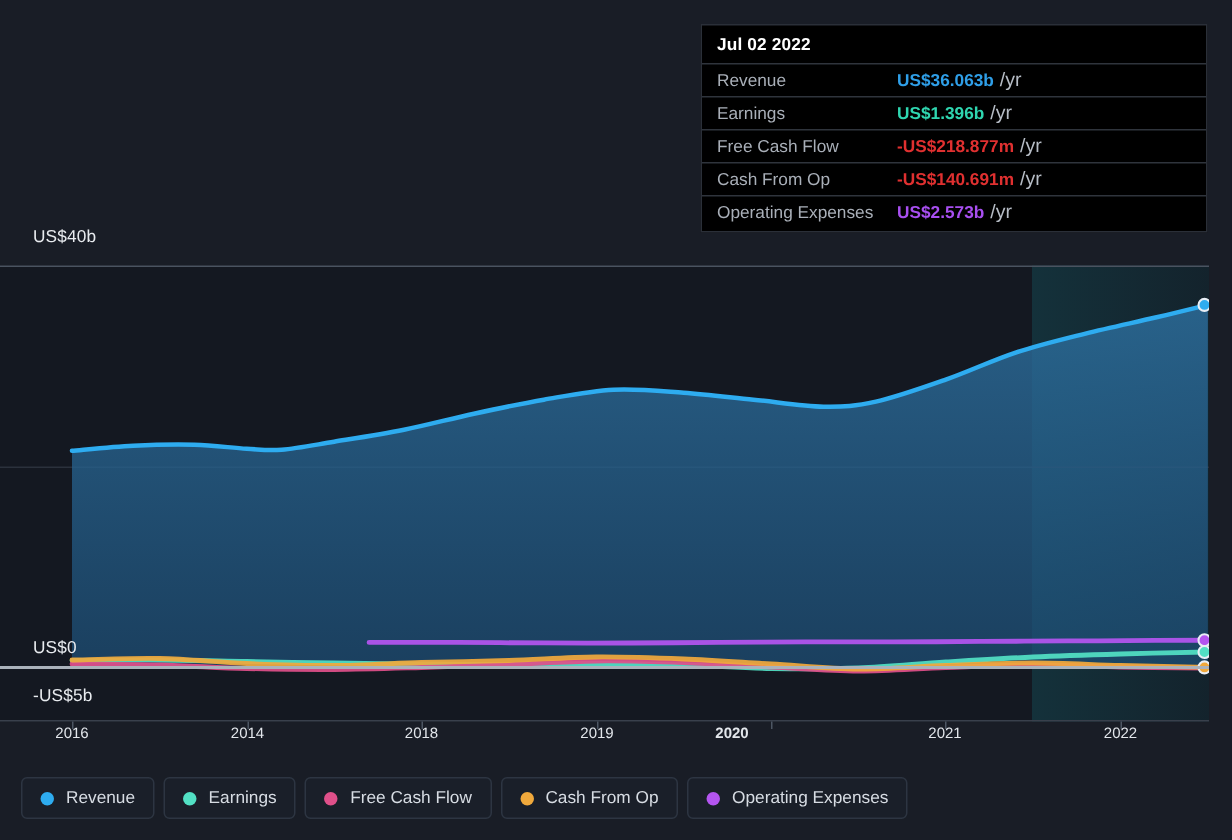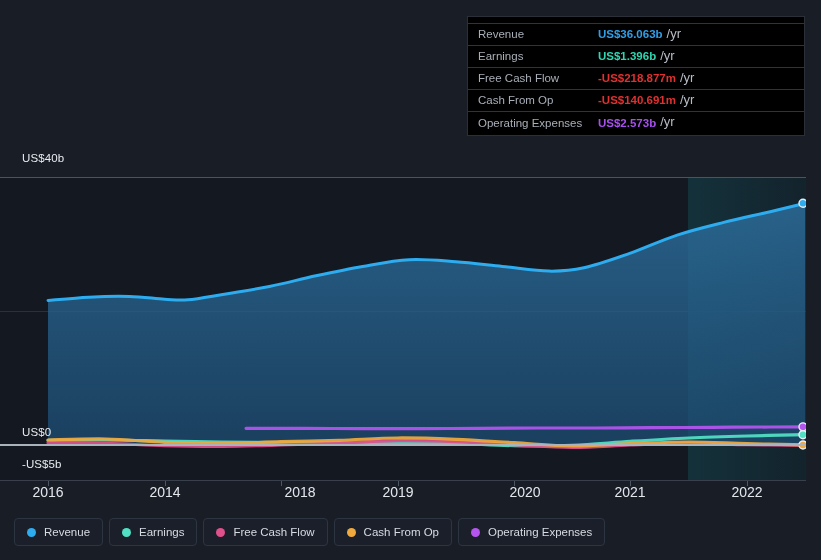--- a/index.html
+++ b/index.html
@@ -83,21 +83,21 @@
     white-space: nowrap;
   }
   #y-label-top  { left: 22px; top: 152px; }
   #y-label-zero { left: 22px; top: 426px; }
   #y-label-bot  { left: 22px; top: 458px; }
 
   
   .x-label {
     position: absolute;
     top: 484px;
-    font-size: 14px;
+    font-size: 10px;
     color: #e3e7ec;
     transform: translateX(-50%);
     white-space: nowrap;
   }
   .x-tick {
     position: absolute;
     top: 481px;
     width: 1px;
     height: 5px;
     background: #4d5663;
@@ -214,32 +214,33 @@
   <div class="y-label" id="y-label-top">US$40b</div>
   <div class="y-label" id="y-label-zero">US$0</div>
   <div class="y-label" id="y-label-bot">-US$5b</div>
 
   <div id="x-axis">
       <div class="x-tick" style="left: 48px;"></div>
       <div class="x-label" style="left: 48px;">2016</div>
       <div class="x-tick" style="left: 165px;"></div>
       <div class="x-label" style="left: 165px;">2014</div>
       <div class="x-tick" style="left: 281px;"></div>
-      <div class="x-label" style="left: 281px; margin-left: 19px;">2018</div>
+      <div class="x-label" style="left: 281px;">2018</div>
       <div class="x-tick" style="left: 398px;"></div>
       <div class="x-label" style="left: 398px;">2019</div>
       <div class="x-tick" style="left: 514px;"></div>
-      <div class="x-label" style="left: 525px;">2020</div>
+      <div class="x-label" style="left: 488px; font-weight: bold;">2020</div>
       <div class="x-tick" style="left: 630px;"></div>
       <div class="x-label" style="left: 630px;">2021</div>
       <div class="x-tick" style="left: 747px;"></div>
       <div class="x-label" style="left: 747px;">2022</div>
     </div>
 
   <div id="tooltip">
+    <div id="tooltip-date">Jul 02 2022</div>
     <div id="tooltip-rows">
         <div class="tt-row">
           <div class="tt-name">Revenue</div>
           <div style="display: flex; align-items: baseline;">
             <span class="tt-val" style="color: rgb(47, 159, 232); text-align: center;">US$36.063b</span>
             <span class="tt-unit">/yr</span>
           </div>
         </div>
         <div class="tt-row">
           <div class="tt-name">Earnings</div>

